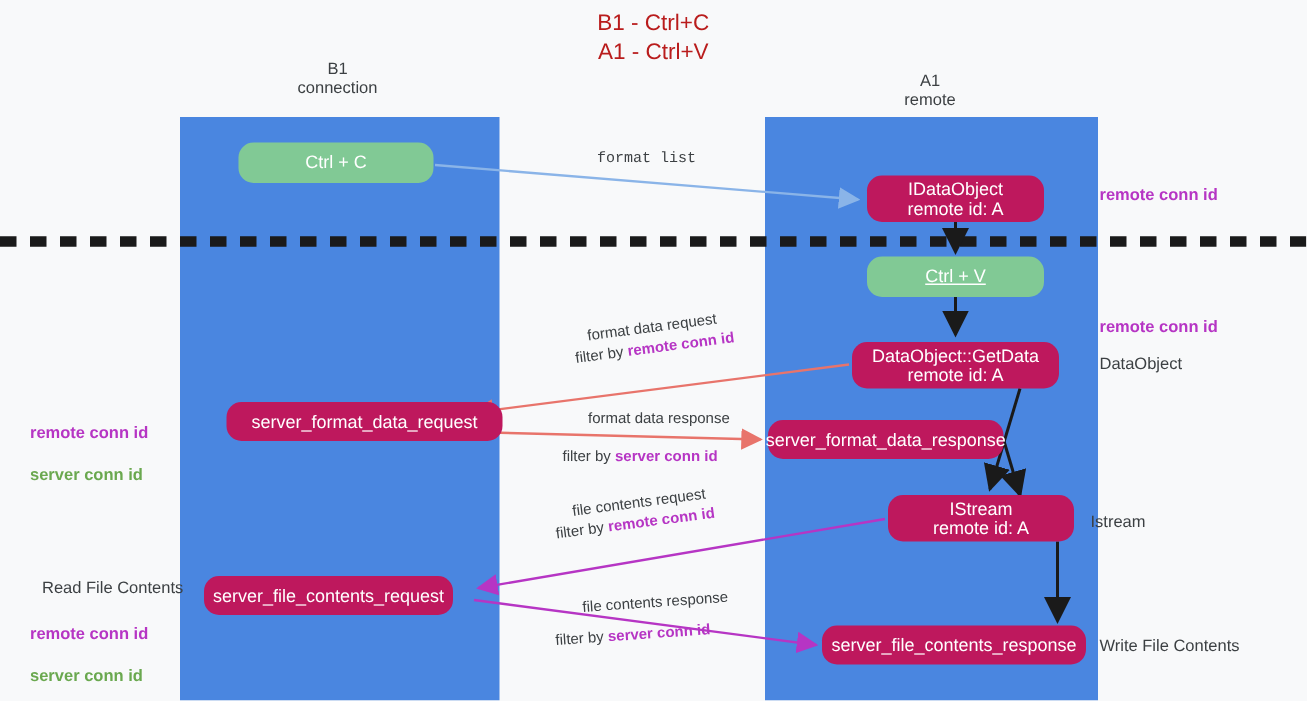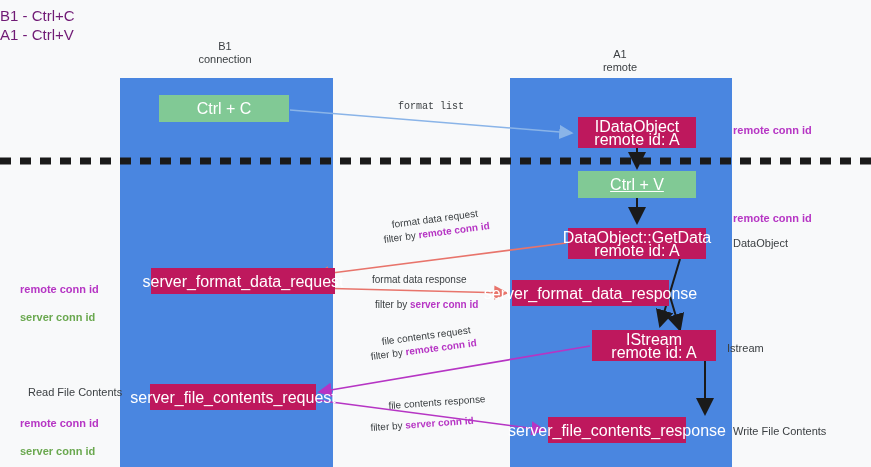--- a/index.html
+++ b/index.html
@@ -11,49 +11,50 @@
     position:relative;
   }
   #canvas{position:absolute;left:0;top:0;width:871px;height:467px;}
 
   .lane{position:absolute;background:#4a86e0;}
   .lane-b1{left:120px;top:78px;width:213px;height:389px;}
   .lane-a1{left:510px;top:78px;width:222px;height:389px;}
 
   .title{
     position:absolute;left:0;top:6px;width:871px;
-    font-size:15px;color:#701a75;line-height:19px;
+    text-align:center;font-size:15px;color:#b91c1c;line-height:19px;
     white-space:pre-line;
   }
 
   .colhead{
     position:absolute;text-align:center;font-size:11px;color:#3c4043;
     line-height:13px;white-space:pre-line;
   }
   .colhead-b1{left:150px;top:40px;width:150px;}
   .colhead-a1{left:545px;top:48px;width:150px;}
 
   .node{
     position:absolute;box-sizing:border-box;
     display:flex;flex-direction:column;align-items:center;justify-content:center;
-    color:#ffffff;font-size:16px;line-height:13px;text-align:center;
+    color:#ffffff;font-size:12px;line-height:13px;text-align:center;
     white-space:pre-line;
+    border-radius:10px;
   }
   .node.green{background:#81c995;}
   .node.orange{background:#be185d;}
 
   .n-ctrlc{left:159px;top:95px;width:130px;height:27px;}
   .n-idataobject{left:578px;top:117px;width:118px;height:31px;}
   .n-ctrlv{left:578px;top:171px;width:118px;height:27px;text-decoration:underline;}
   .n-getdata{left:568px;top:228px;width:138px;height:31px;}
   .n-sfdreq{left:151px;top:268px;width:184px;height:26px;}
   .n-sfdresp{left:512px;top:280px;width:157px;height:26px;}
   .n-istream{left:592px;top:330px;width:124px;height:31px;}
-  .n-sfcreq{left:150px;top:384px;width:166px;height:26px;}
-  .n-sfcresp{left:548px;top:417px;width:138px;height:26px;}
+  .n-sfcreq{left:136px;top:384px;width:166px;height:26px;}
+  .n-sfcresp{left:548px;top:417px;width:176px;height:26px;}
 
   .side{
     position:absolute;font-size:11px;line-height:14px;color:#3c4043;
     white-space:pre-line;
   }
   .side.purple{color:#b635c4;font-weight:bold;}
   .side.green-t{color:#6aa84f;font-weight:bold;}
 
   .s-rci1{left:733px;top:123px;}
   .s-rci2{left:733px;top:211px;}
@@ -68,21 +69,21 @@
   .edgelabel{
     position:absolute;font-size:10px;line-height:12px;color:#3c4043;
     white-space:nowrap;transform-origin:left top;
   }
   .edgelabel b{font-weight:bold;}
   .p-purple{color:#b635c4;}
 
   .el-formatlist{left:398px;top:101px;font-family:Liberation Mono, monospace;}
   .el-fdreq{left:391px;top:219px;transform:rotate(-7.5deg);}
   .el-fdreq2{left:383px;top:234px;transform:rotate(-7.5deg);}
-  .el-fdresp{left:372px;top:274px;}
+  .el-fdresp{left:392px;top:274px;}
   .el-fdresp2{left:375px;top:299px;}
   .el-fcreq{left:381px;top:336px;transform:rotate(-7.5deg);}
   .el-fcreq2{left:370px;top:351px;transform:rotate(-7.5deg);}
   .el-fcresp{left:388px;top:400px;transform:rotate(-4deg);}
   .el-fcresp2{left:370px;top:422px;transform:rotate(-4deg);}
 </style>
 </head>
 <body>
 
 <div class="lane lane-b1"></div>

